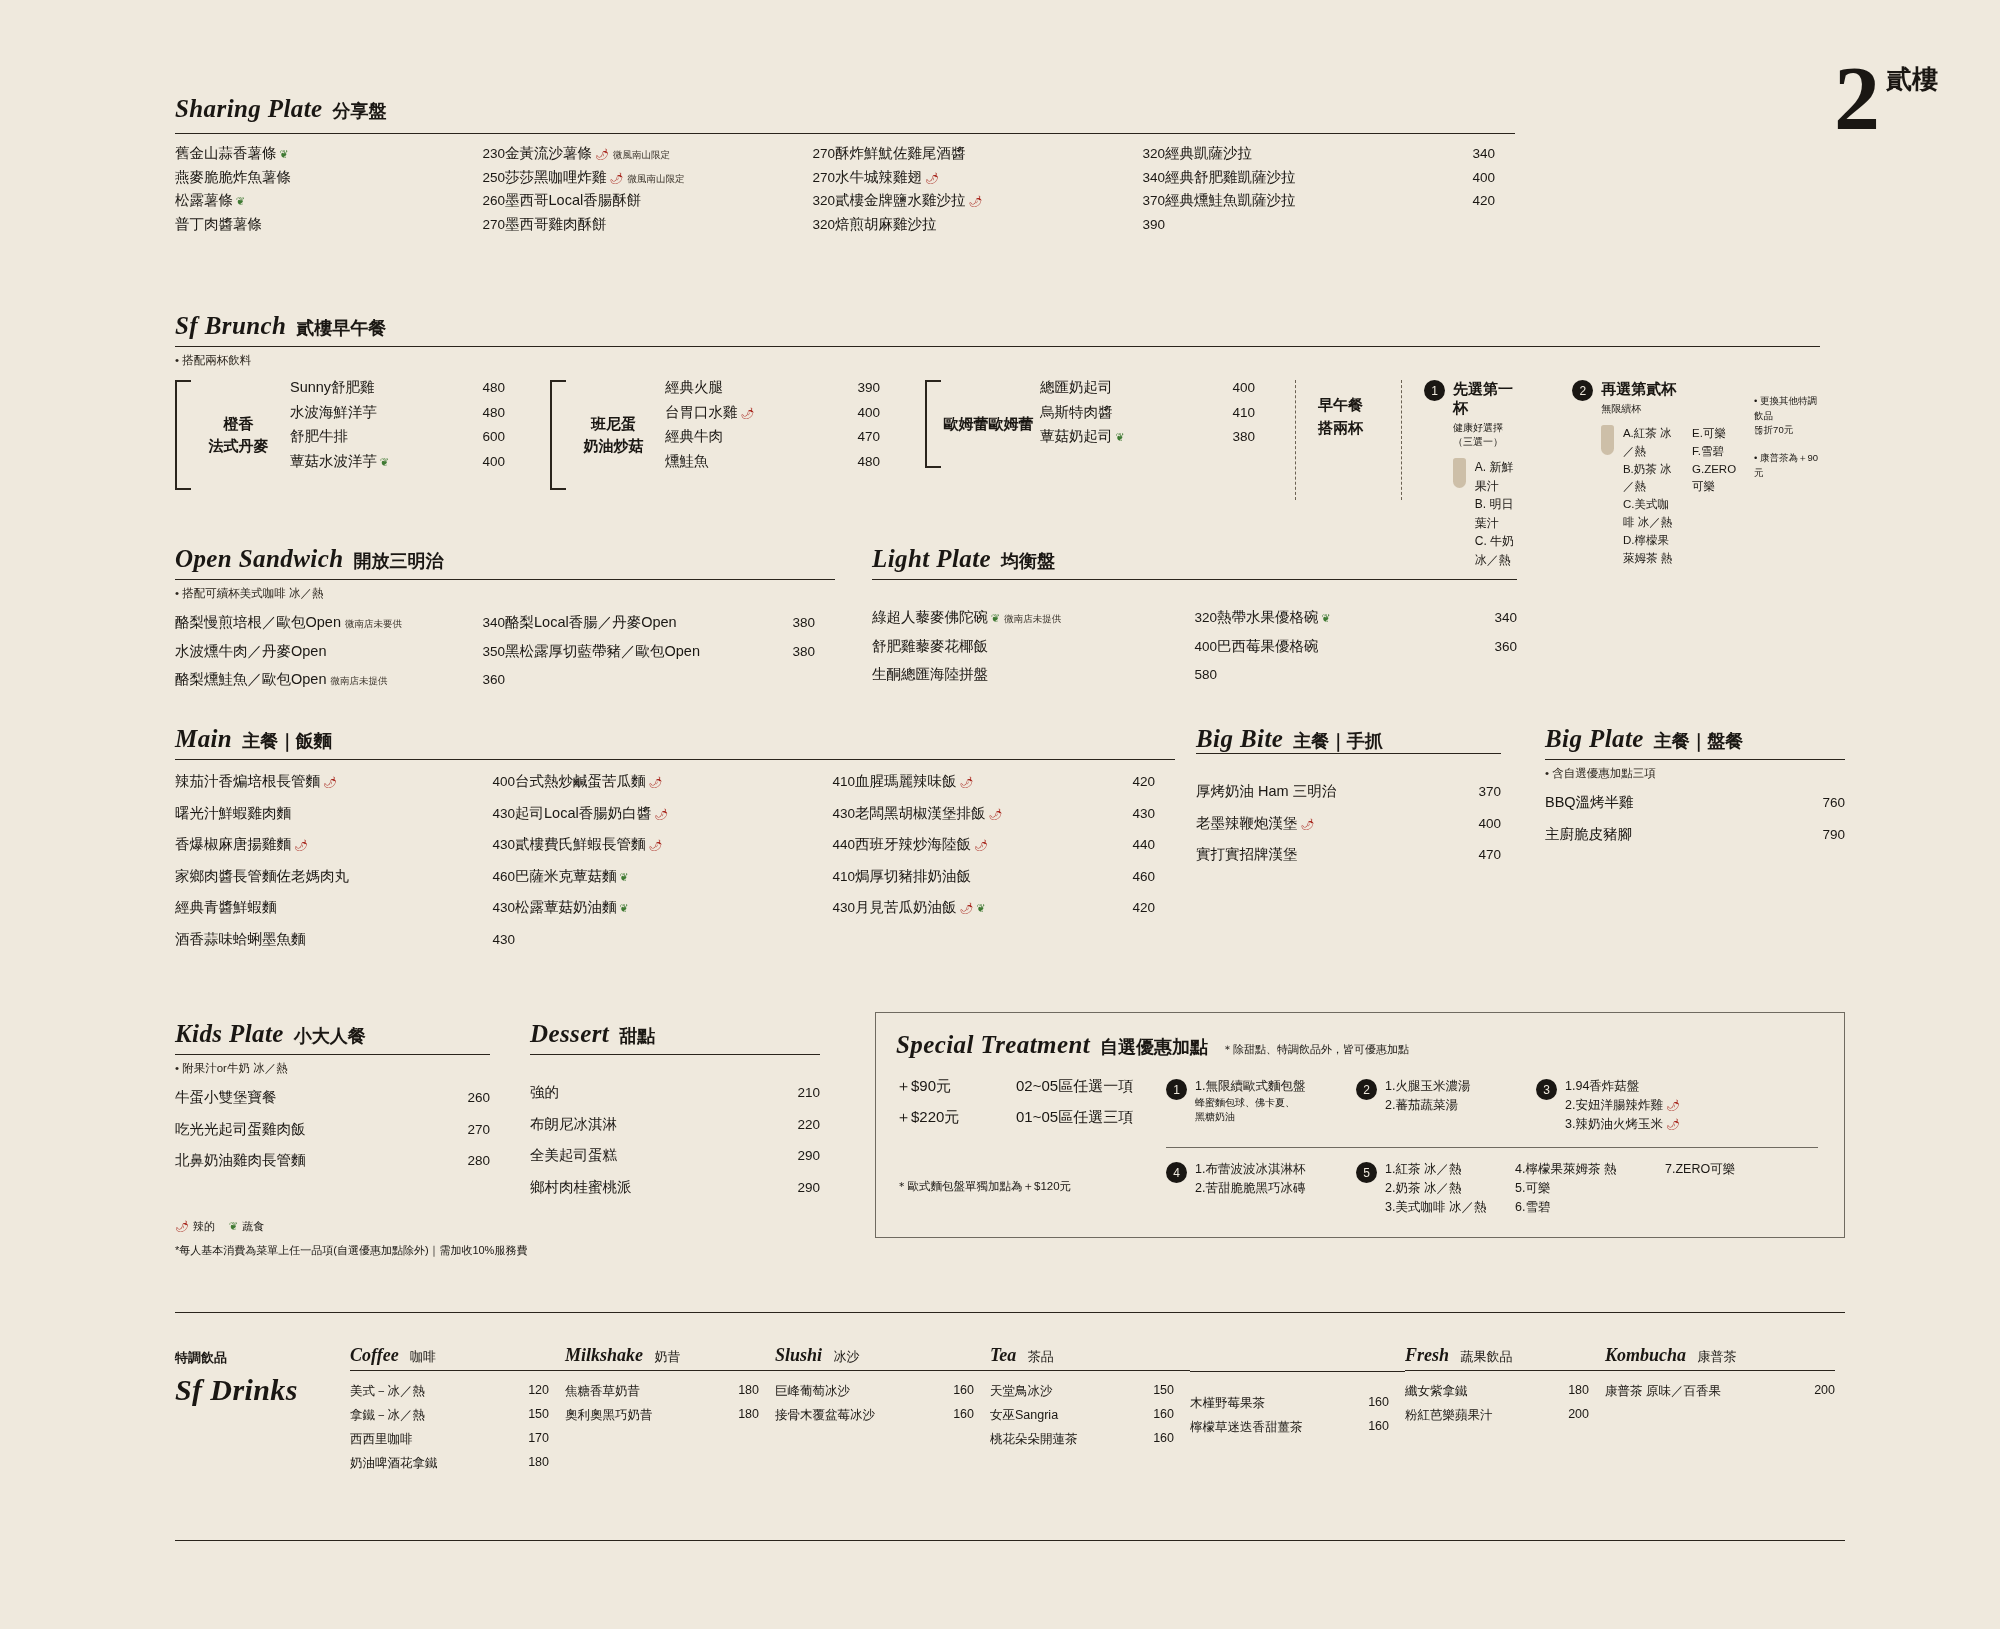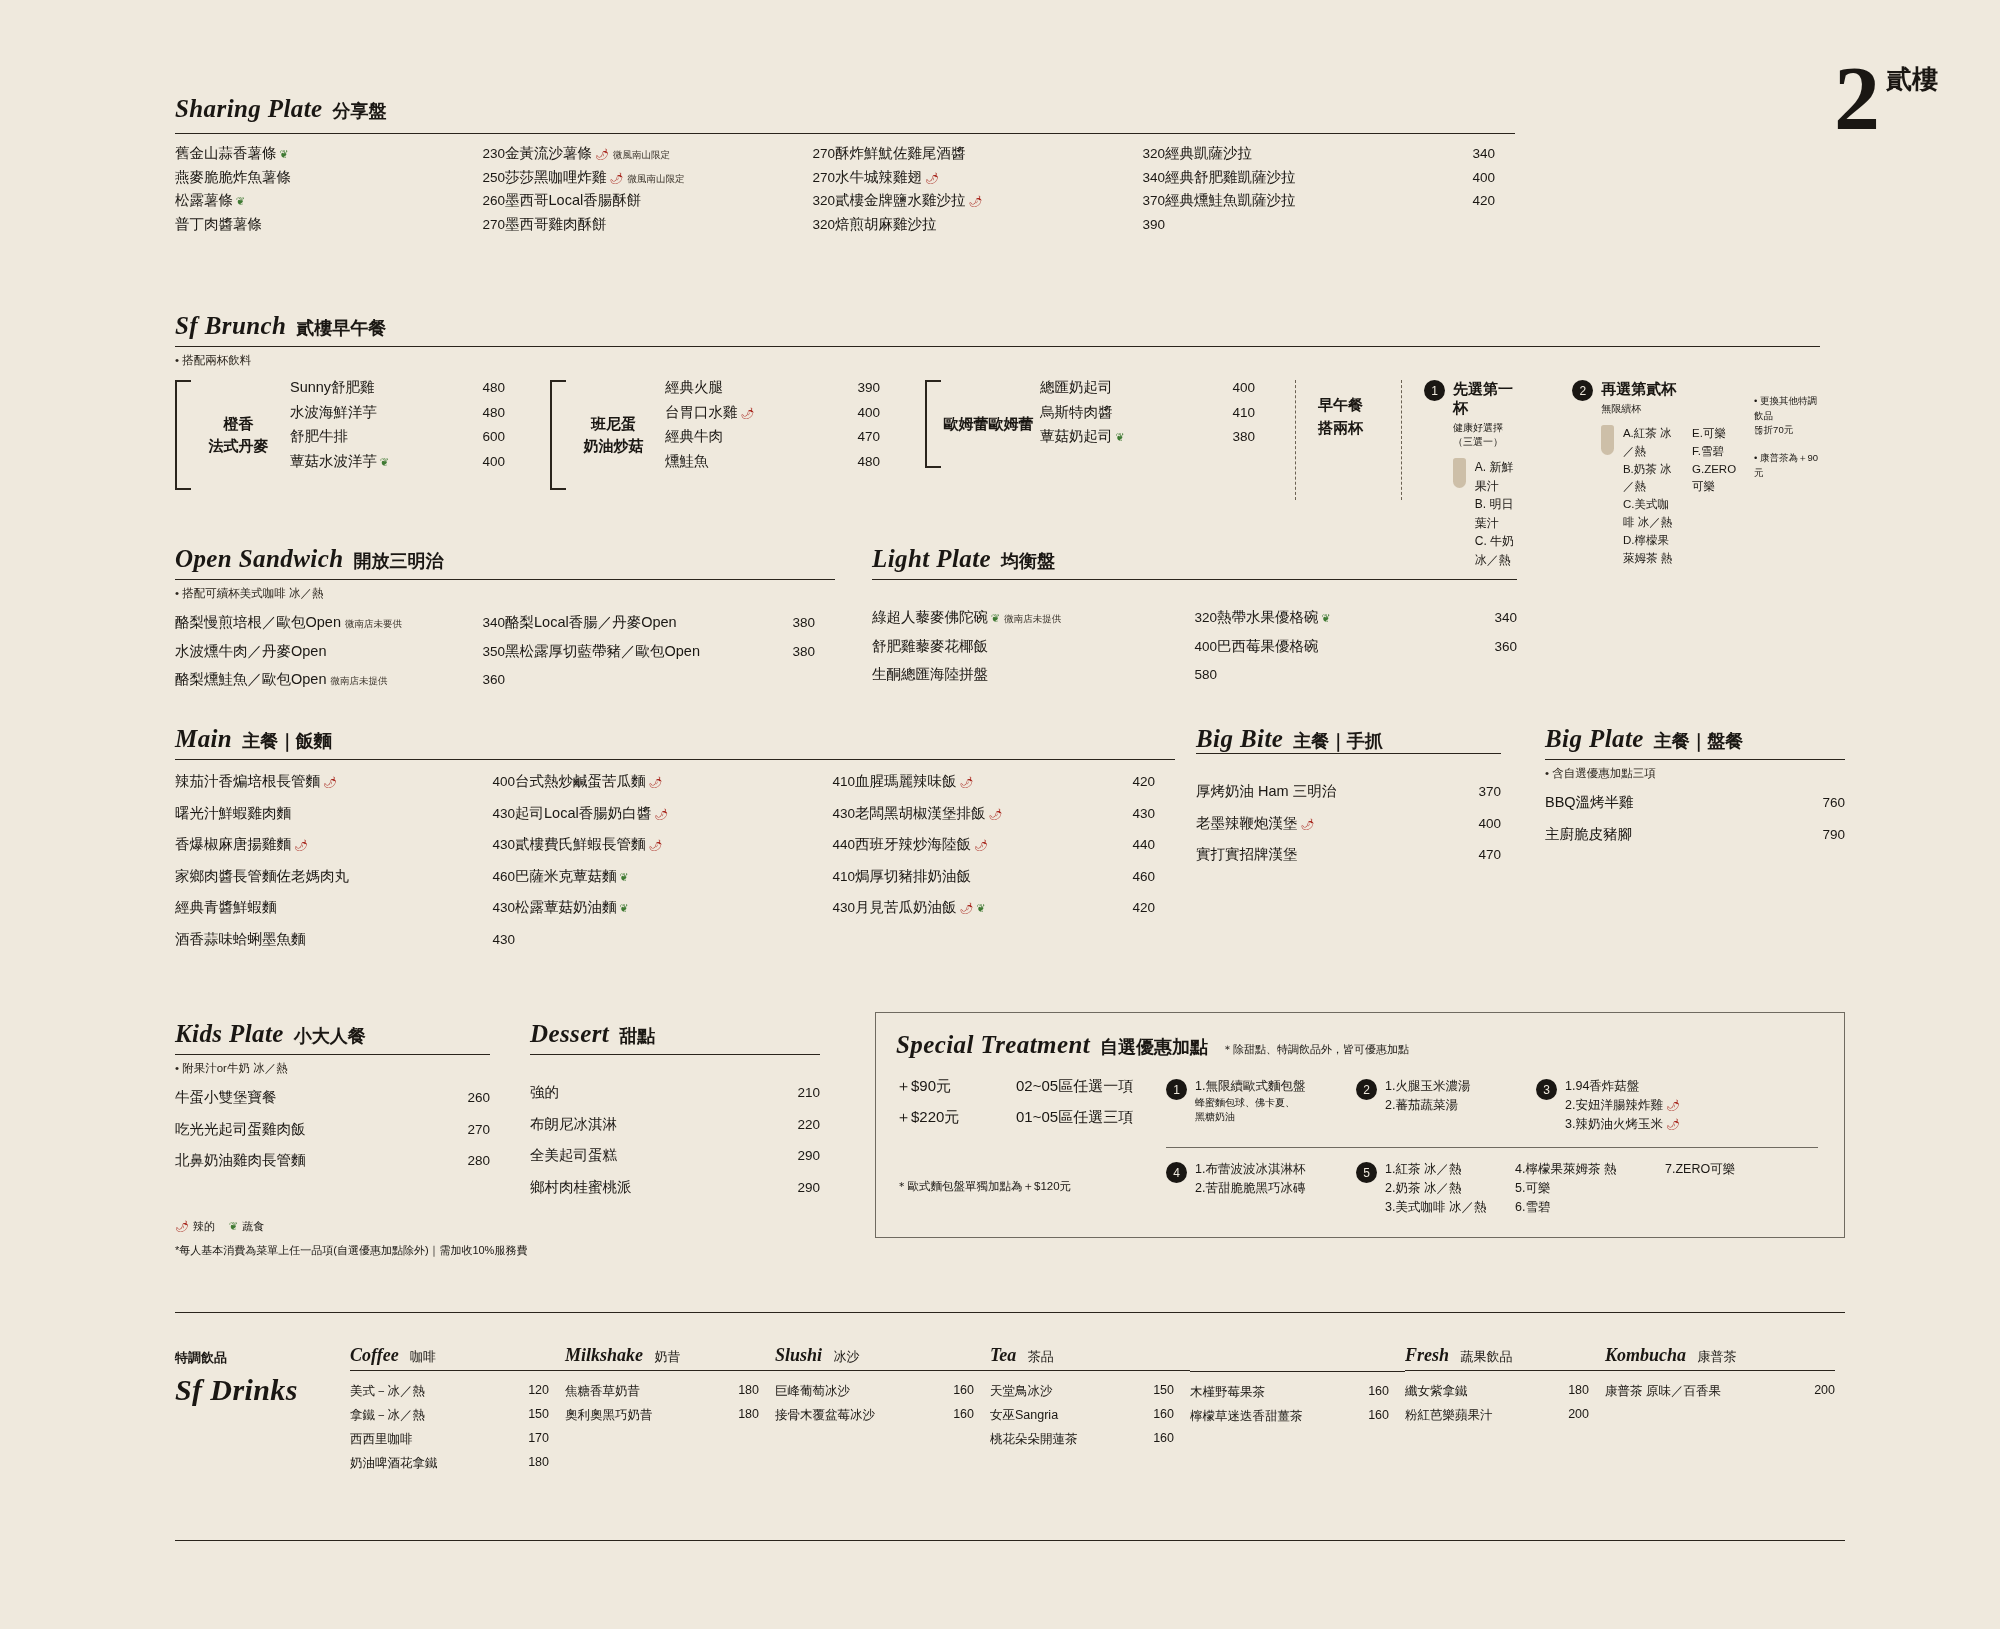--- a/index.html
+++ b/index.html
@@ -745,21 +745,21 @@
             </div>
           <div class="drow">
               <span>桃花朵朵開蓮茶</span>
               <span class="pr">160</span>
             </div>
         </div>
       </div>
 
       <div style="width:215px">
         <div style="border-bottom:1px solid #2a241c;padding-bottom:4px;height:22px"></div>
-        <div style="margin-top:12px;padding-right:16px">
+        <div style="margin-top:23px;padding-right:16px">
           <div class="drow">
               <span>木槿野莓果茶</span>
               <span class="pr">160</span>
             </div>
           <div class="drow">
               <span>檸檬草迷迭香甜薑茶</span>
               <span class="pr">160</span>
             </div>
         </div>
       </div>

